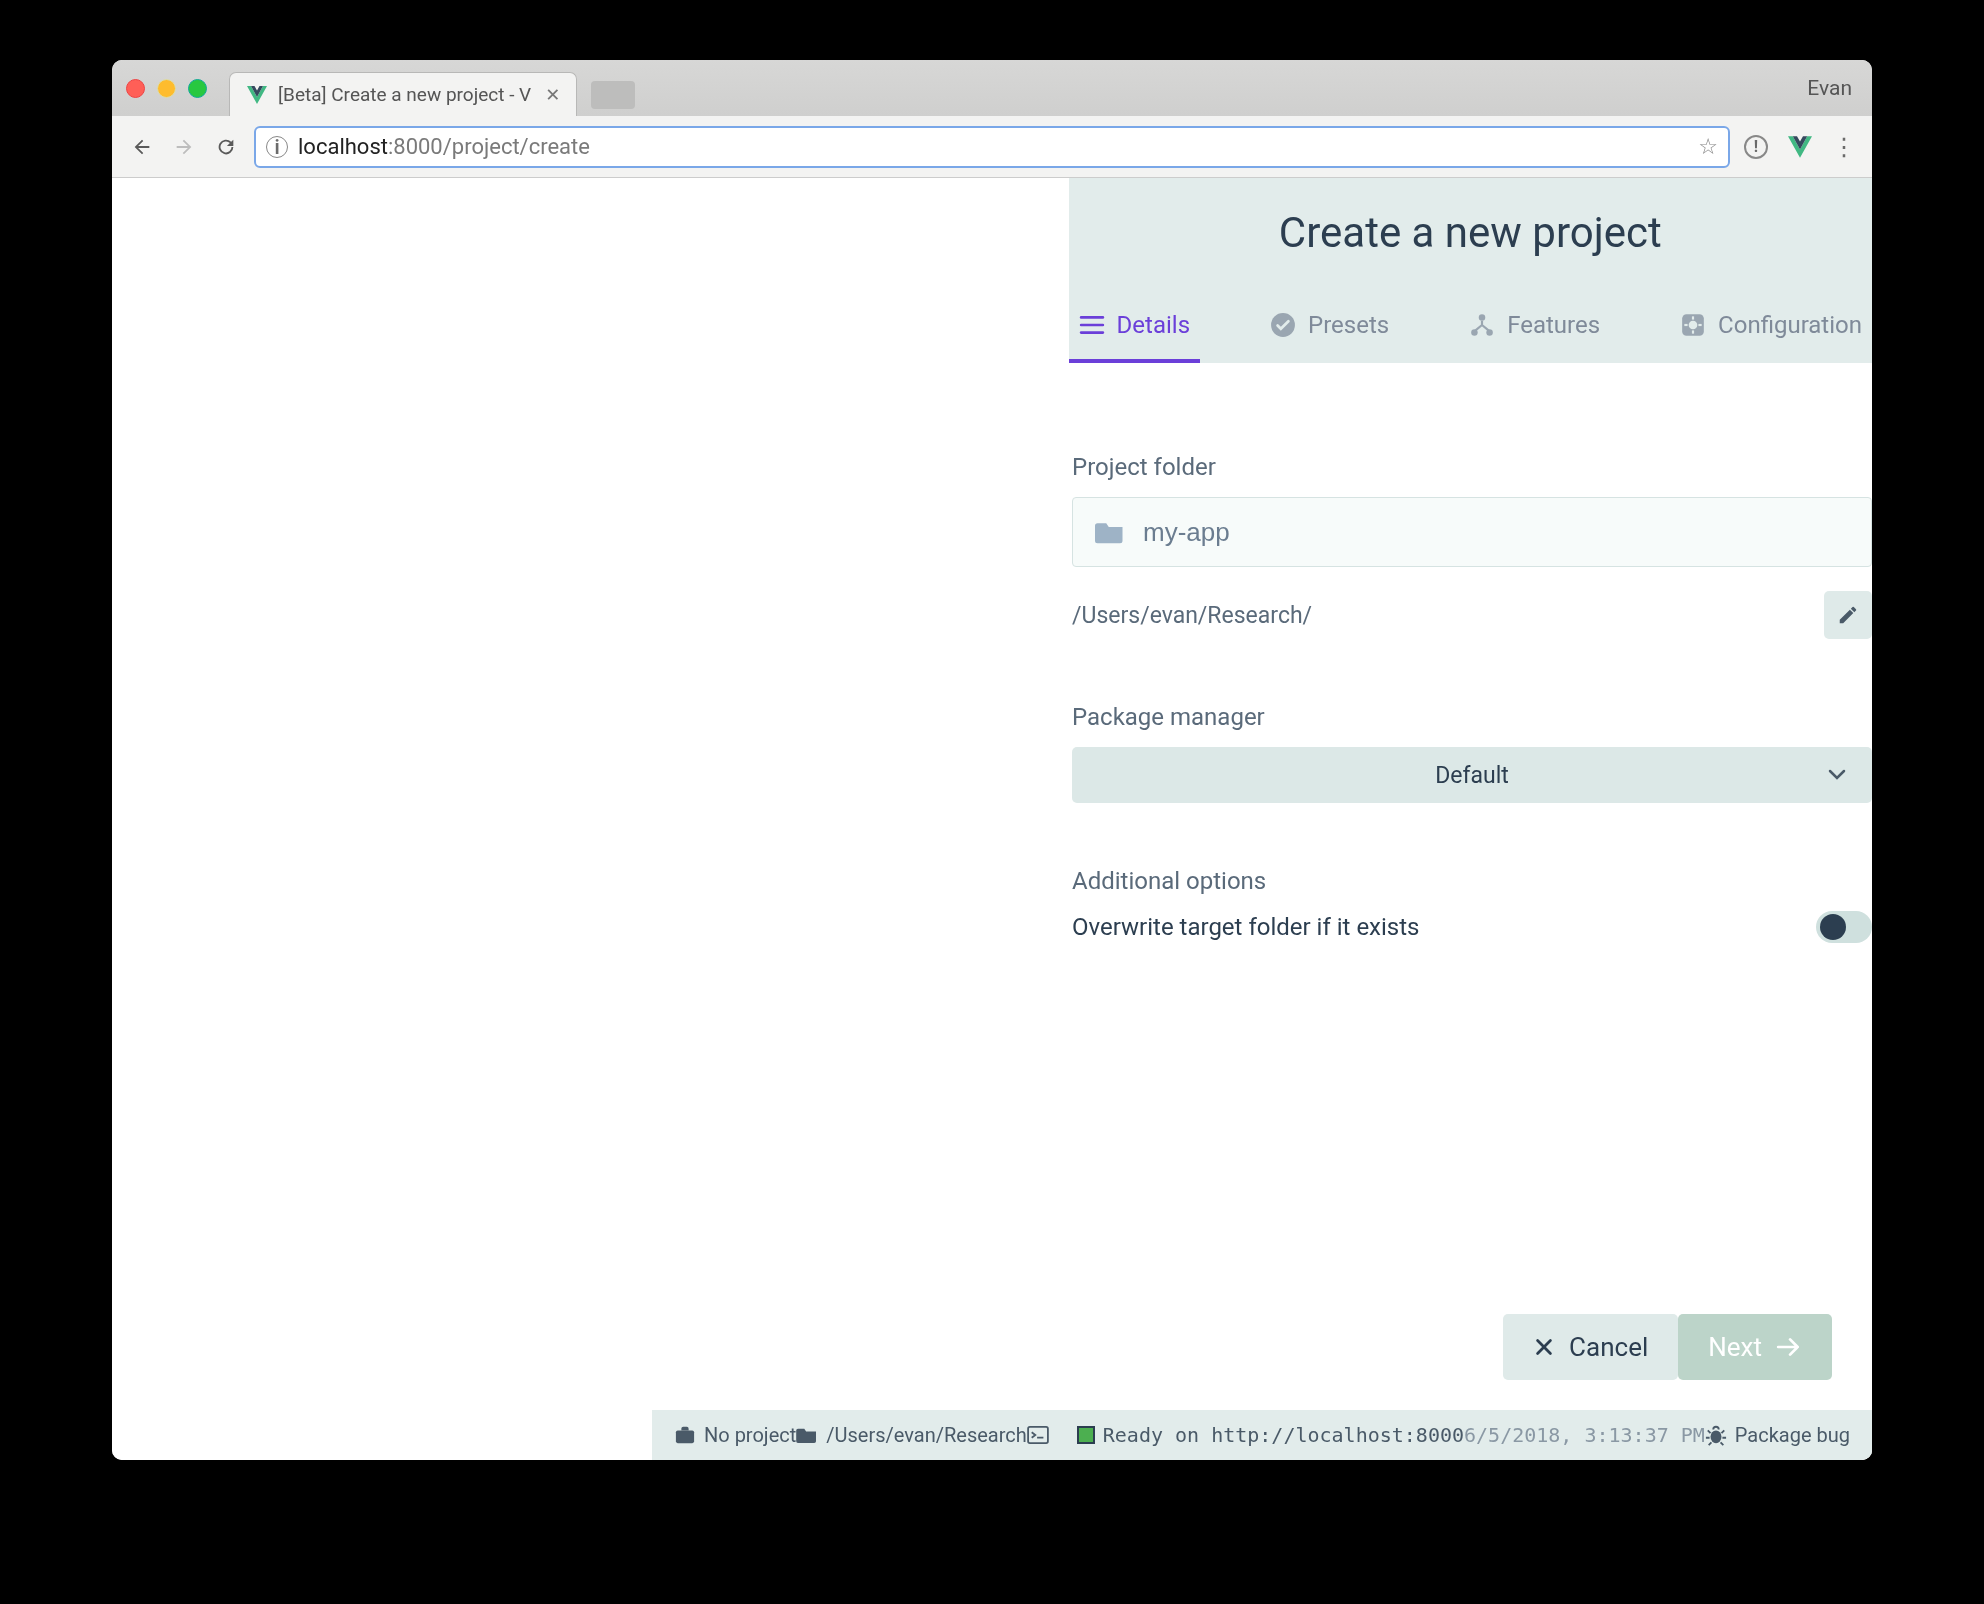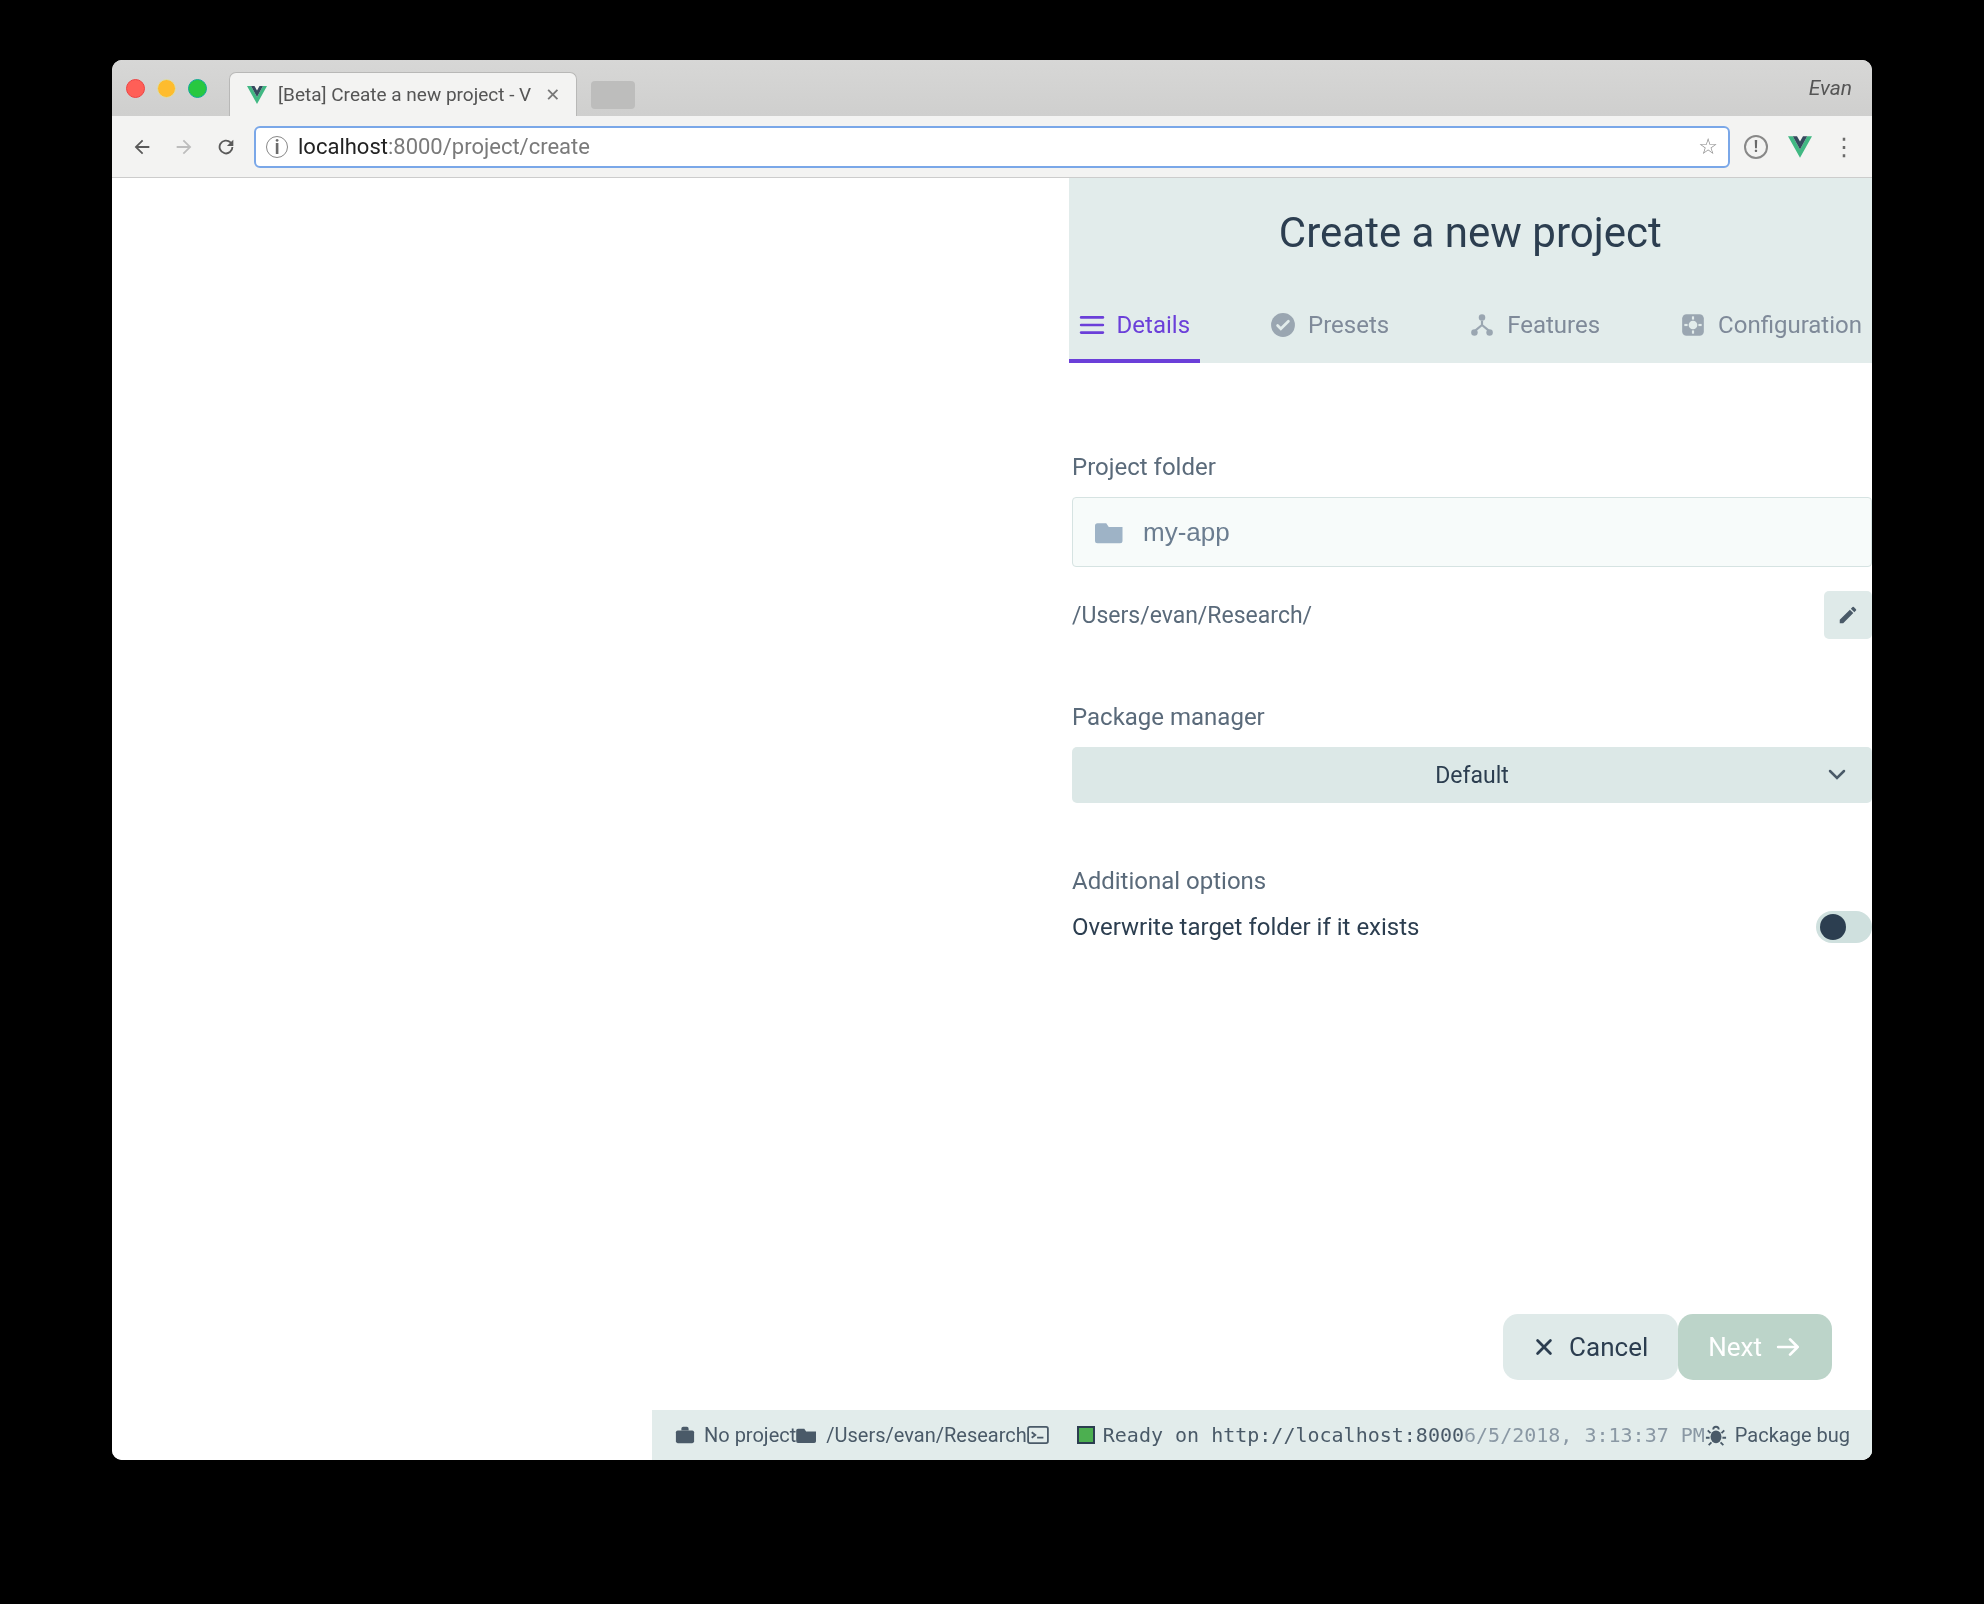--- a/index.html
+++ b/index.html
@@ -59,21 +59,20 @@
     background: #bdbdbc;
     border-radius: 4px;
     margin-left: 14px;
     margin-top: 14px;
   }
   .profile-name {
     margin-left: auto;
     font-size: 21px;
     color: #555;
     padding-right: 6px;
-    font-style: italic;
   }
   .toolbar {
     height: 62px;
     background: #f3f3f2;
     border-bottom: 1px solid #ccc;
     display: flex;
     align-items: center;
     padding: 0 16px;
     gap: 14px;
   }
@@ -216,21 +215,21 @@
   }
 
   .footer-actions {
     display:flex;
     justify-content:space-between;
     padding: 0 40px 30px;
   }
   .btn {
     display:flex; align-items:center; gap:14px;
     padding: 18px 30px;
-    border-radius:15px;
+    border-radius:5px;
     font-size:26px;
     cursor:pointer;
   }
   .btn-cancel { background:#dfeae9; color:#2c3e50; }
   .btn-next { background:#bcd4c9; color:#fff; }
 
   .statusbar {
     height:50px;
     background:#e2eceb;
     display:flex;

